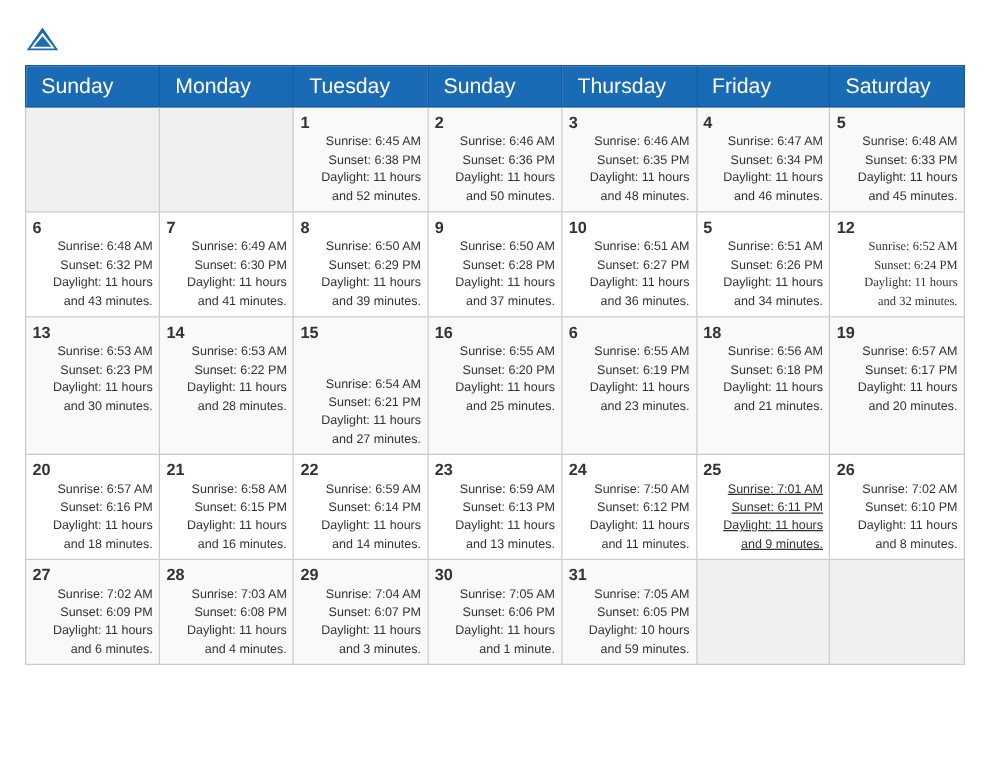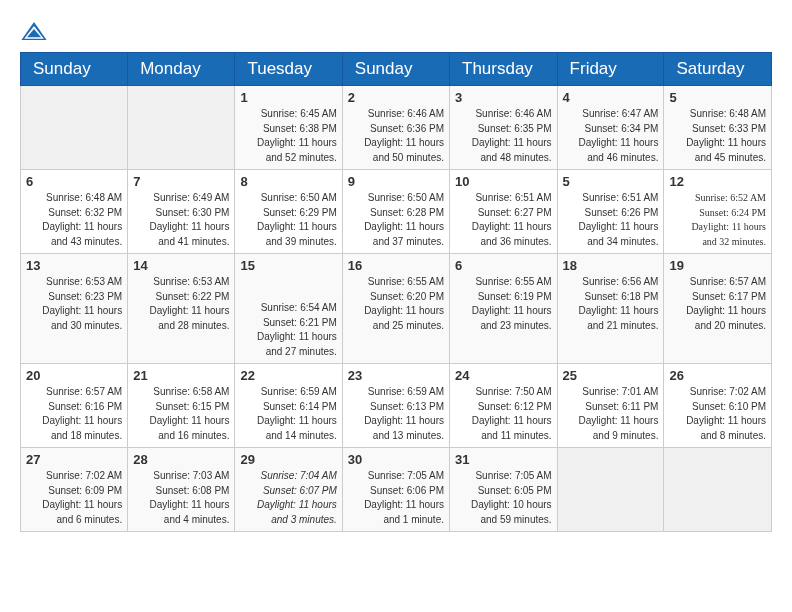--- a/index.html
+++ b/index.html
@@ -291,21 +291,21 @@
         </td>
         <td>
           <span class="day-num">24</span>
           <div class="day-detail" style="white-space: pre-line;">Sunrise: 7:50 AM
 Sunset: 6:12 PM
 Daylight: 11 hours
 and 11 minutes.</div>
         </td>
         <td>
           <span class="day-num">25</span>
-          <div class="day-detail" style="white-space: pre-line;">Sunrise: 7:01 AM
+          <div class="day-detail" style="white-space: pre-line; text-decoration: underline;">Sunrise: 7:01 AM
 Sunset: 6:11 PM
 Daylight: 11 hours
 and 9 minutes.</div>
         </td>
         <td>
           <span class="day-num">26</span>
           <div class="day-detail" style="white-space: pre-line;">Sunrise: 7:02 AM
 Sunset: 6:10 PM
 Daylight: 11 hours
 and 8 minutes.</div>
@@ -321,21 +321,21 @@
         </td>
         <td>
           <span class="day-num">28</span>
           <div class="day-detail" style="white-space: pre-line;">Sunrise: 7:03 AM
 Sunset: 6:08 PM
 Daylight: 11 hours
 and 4 minutes.</div>
         </td>
         <td>
           <span class="day-num">29</span>
-          <div class="day-detail" style="white-space: pre-line; font-style: italic;">Sunrise: 7:04 AM
+          <div class="day-detail" style="white-space: pre-line;">Sunrise: 7:04 AM
 Sunset: 6:07 PM
 Daylight: 11 hours
 and 3 minutes.</div>
         </td>
         <td>
           <span class="day-num">30</span>
           <div class="day-detail" style="white-space: pre-line;">Sunrise: 7:05 AM
 Sunset: 6:06 PM
 Daylight: 11 hours
 and 1 minute.</div>

